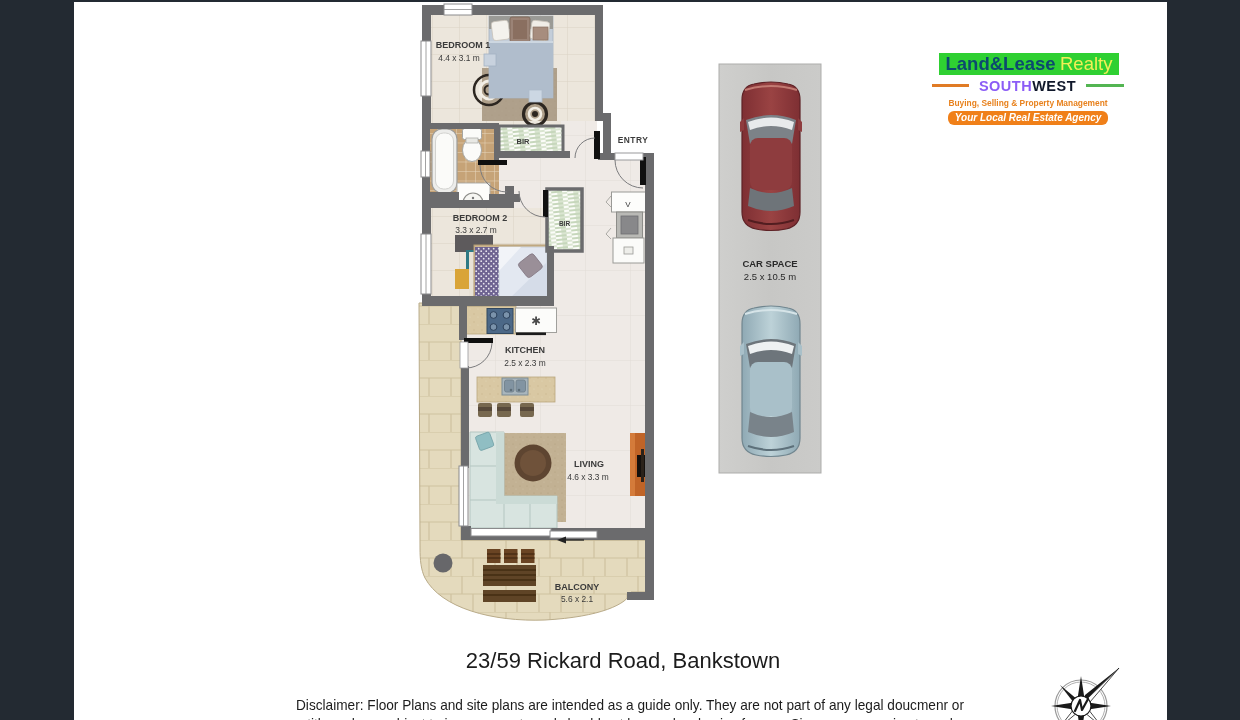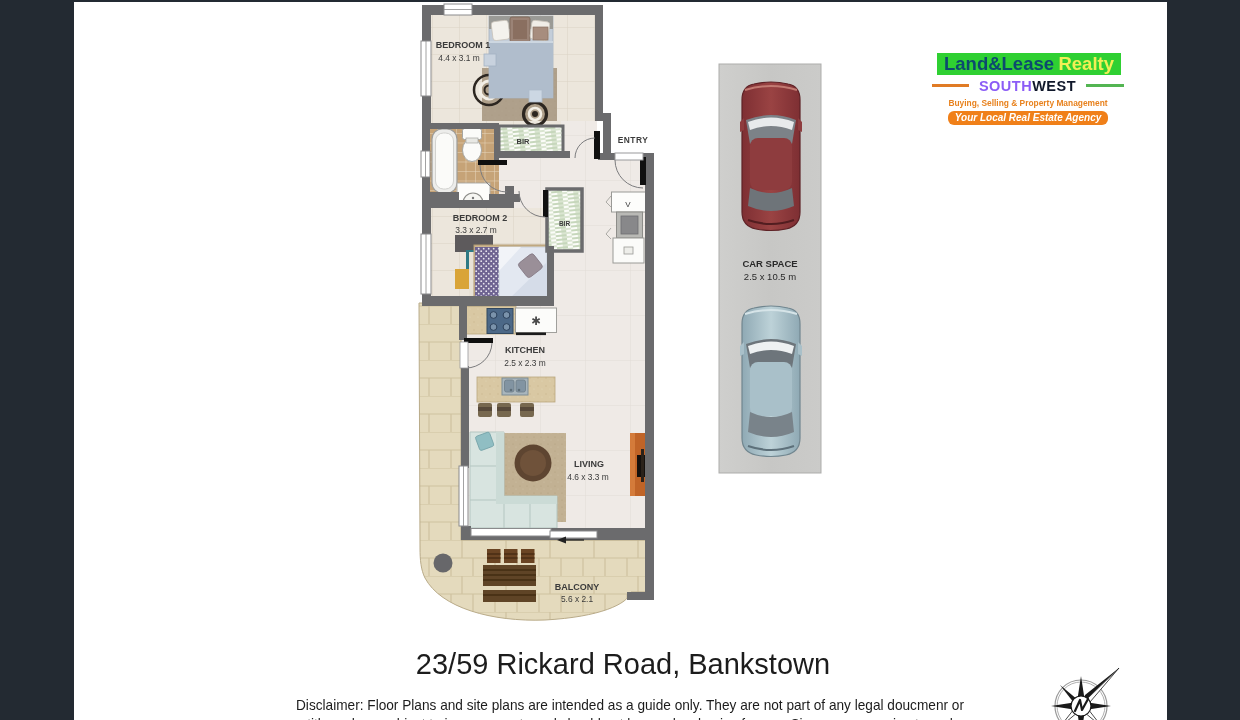--- a/index.html
+++ b/index.html
@@ -415,35 +415,35 @@
         <path d="M83 282 l4 4 v10 l-4 -2 Z" fill="#a9c0c9"></path>
 <path d="M30 254 Q56 246 82 254" fill="none" stroke="#d6e4e8" stroke-width="2"></path>
 <path d="M33 386 Q56 394 79 386" fill="none" stroke="#5d707a" stroke-width="2"></path>
 </g>
 </svg>
 
 <div class="abs" style="left:926px;top:51px;width:204px;text-align:center">
 
 <div style="background:#2fd032;display:inline-block;padding:0 7px;height:22px;line-height:22px;margin-left:2px;margin-top:2px">
 <span style="font-size:18.5px;font-weight:bold;color:#0c4a6e;letter-spacing:0">Land&amp;Lease</span>
-<span style="font-size:18.5px;font-weight:bold;color:#f2ef55"> Realty</span>
+<span style="font-size:18.5px;font-weight:normal;color:#f2ef55"> Realty</span>
 </div>
 
 <div style="margin-top:2px;white-space:nowrap">
 <span style="display:inline-block;width:37px;height:3px;background:#e07b25;vertical-align:4px"></span>
 <span style="font-size:14.5px;font-weight:bold;letter-spacing:0.5px;padding:0 5px"><span style="color:#8b5cf6">SOUTH</span><span style="color:#0f172a">WEST</span></span>
 <span style="display:inline-block;width:38px;height:3px;background:#53b552;vertical-align:4px"></span>
 </div>
 
 <div style="margin-top:4px;font-size:8.4px;line-height:8px;font-weight:bold;color:#e8821e">Buying, Selling &amp; Property Management</div>
 
 <div style="margin-top:0px"><span style="display:inline-block;background:#f08019;color:#fff;font-size:10px;font-weight:bold;font-style:italic;border-radius:6px;padding:1px 7px 1.5px">Your Local Real Estate Agency</span></div>
 </div>
 
-<div class="abs" style="left:273px;top:648px;width:700px;text-align:center;font-size:29px;color:#1c1c1c;white-space:nowrap">23/59 Rickard Road, Bankstown</div>
+<div class="abs" style="left:273px;top:648px;width:700px;text-align:center;font-size:22px;color:#1c1c1c;white-space:nowrap">23/59 Rickard Road, Bankstown</div>
 
 <div class="abs" style="left:240px;top:695px;width:780px;text-align:center;font-size:15px;line-height:19px;color:#1c1c1c;white-space:nowrap;transform:scaleX(0.91)">Disclaimer: Floor Plans and site plans are intended as a guide only. They are not part of any legal doucmenr or<br>title and are subject to improvements and should not be used as basis of areas. Sizes are approximate and</div>
 
 <svg class="abs" style="left:1042px;top:662px" width="90" height="58" viewBox="0 0 90 58">
 <g>
 <circle cx="39" cy="44" r="26" fill="none" stroke="#9a9a9a" stroke-width="1.2"></circle>
 <circle cx="39" cy="44" r="24" fill="none" stroke="#9a9a9a" stroke-width="0.8"></circle>
 <path d="M39 14 L43 40 L39 44 L35 40 Z" fill="#1a1a1a"></path>
 <path d="M39 74 L43 48 L39 44 L35 48 Z" fill="#1a1a1a"></path>
 <path d="M9 44 L35 40 L39 44 L35 48 Z" fill="#1a1a1a"></path>

